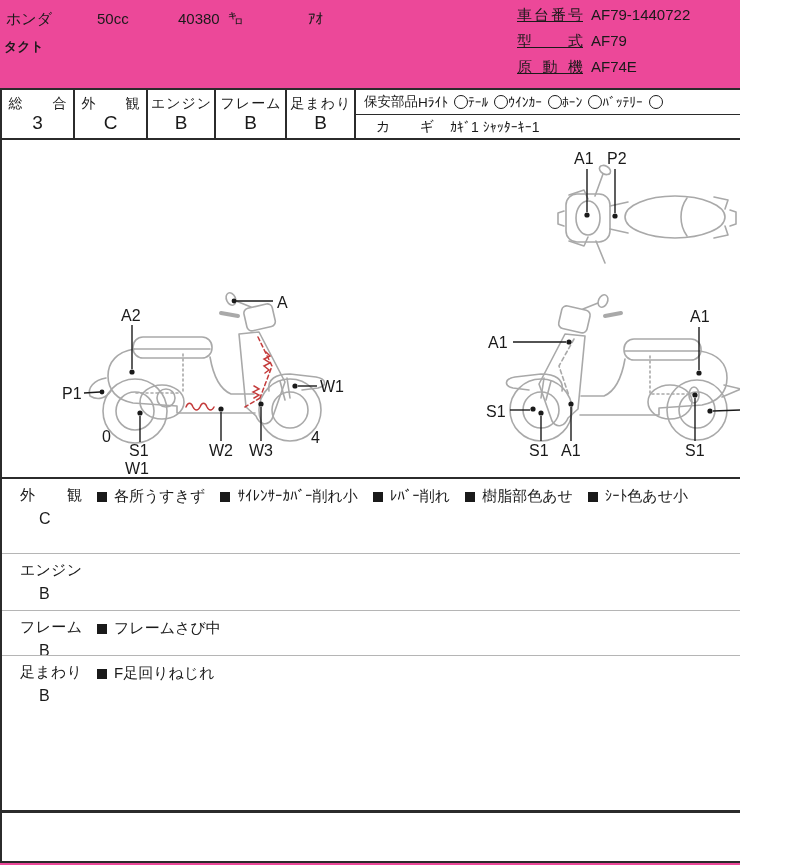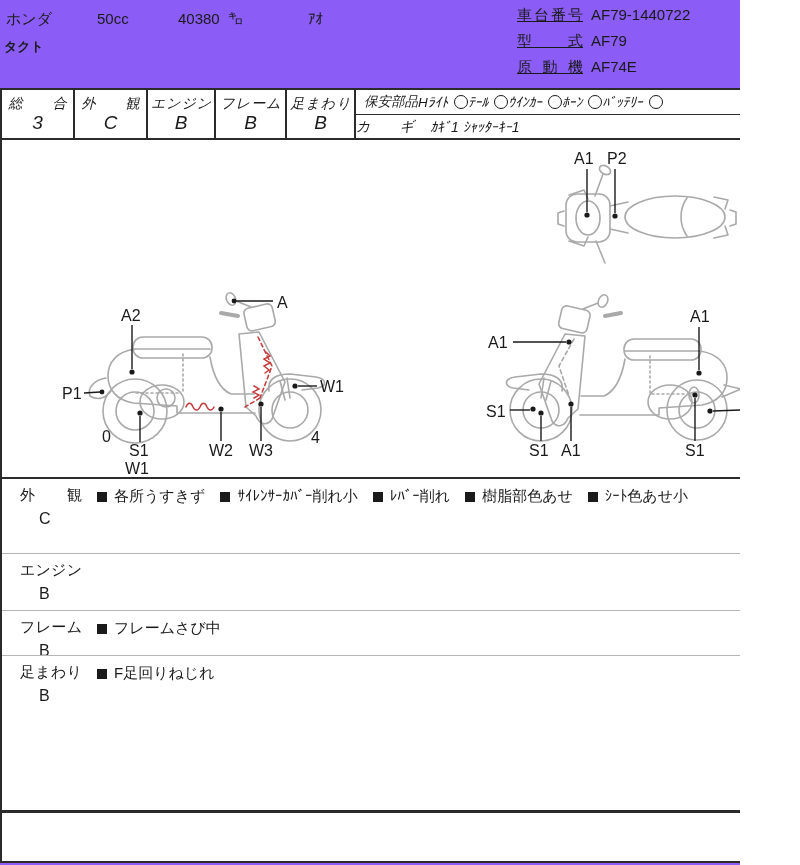--- a/index.html
+++ b/index.html
@@ -1,41 +1,41 @@
 <!DOCTYPE html>
 <html><head>
 <meta charset="utf-8">
 <style>
   html,body{margin:0;padding:0;background:#fff;}
   .sheet{
-    position:relative;width:740px;height:865px;background:#8b5cf6;
+    position:relative;width:740px;height:865px;background:#ec4899;
     font-family:"Liberation Sans","DejaVu Sans",sans-serif;color:#1a1a1a;overflow:hidden;
   }
   .abs{position:absolute;}
   .t15{font-size:15px;line-height:20px;}
   .t16{font-size:13px;line-height:20px;font-weight:bold;}
 
   
   .hdr-label{display:inline-block;width:66px;text-align:justify;text-align-last:justify;margin-right:8px;text-decoration:underline;}
   .hdr-row{height:26px;font-size:15px;}
 
   
   .frame{position:absolute;left:0;top:88px;width:796px;height:775px;border:2px solid #2b2b2b;box-sizing:border-box;background:#fff;}
 
   
-  .ratings{position:absolute;left:0;top:0;width:100%;height:50px;border-bottom:2px solid #2b2b2b;display:flex;box-sizing:border-box;font-style:italic;}
+  .ratings{position:absolute;left:0;top:0;width:100%;height:50px;border-bottom:2px solid #2b2b2b;display:flex;box-sizing:border-box;}
   .r-cell{display:flex;flex-direction:column;align-items:center;justify-content:center;border-right:2px solid #2b2b2b;box-sizing:border-box;}
   .r-label{font-size:14px;line-height:17px;display:inline-block;width:58px;text-align:justify;text-align-last:justify;}
   .r-label.narrow{width:60px;}
   .r-value{font-size:19px;line-height:22px;}
   .safety{flex:1;display:flex;flex-direction:column;}
   .safety-row1{height:25px;border-bottom:1.5px solid #2b2b2b;box-sizing:border-box;display:flex;align-items:center;justify-content:flex-start;padding:0 10px 0 8px;font-size:13.5px;}
   .safety-pair{display:flex;align-items:center;white-space:nowrap;}
   .ok-circle{width:12px;height:12px;border:1.8px solid #1a1a1a;border-radius:50%;display:inline-block;margin-left:6px;}
-  .safety-row2{flex:1;display:flex;align-items:center;padding-left:0;font-size:14px;gap:16px;}
+  .safety-row2{flex:1;display:flex;align-items:center;padding-left:20px;font-size:14px;gap:16px;}
   .key-label{display:inline-block;width:58px;text-align:justify;text-align-last:justify;}
 
   
   .diagram{position:absolute;left:16px;top:50px;width:792px;height:337px;}
   .diagram svg{display:block;}
 
   
   .crow{position:absolute;left:0;width:100%;box-sizing:border-box;}
   .crow.first{border-top:2px solid #2b2b2b;}
   .crow.thin{border-top:1px solid #b5b5b5;}

